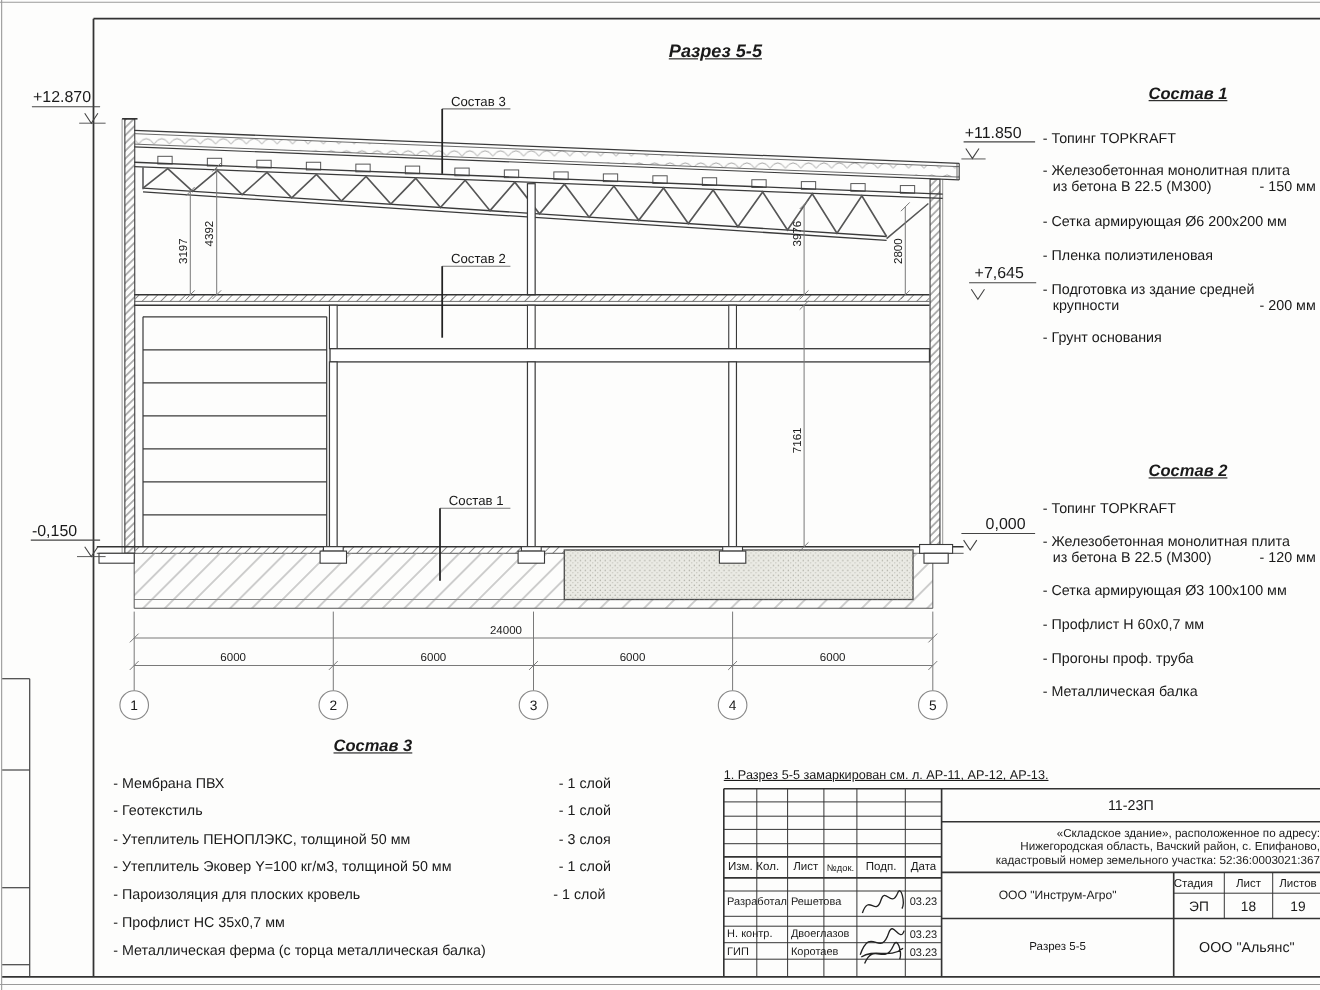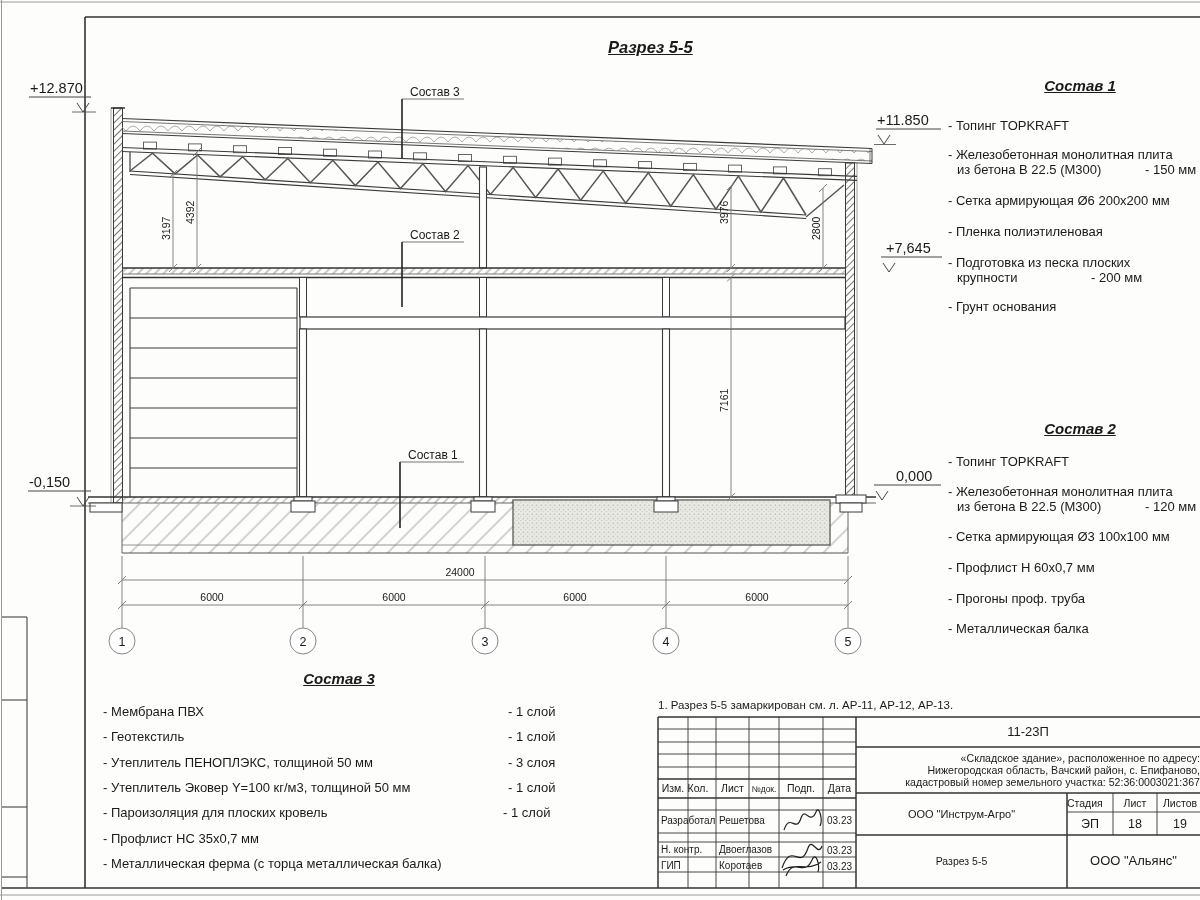--- a/index.html
+++ b/index.html
@@ -5,21 +5,21 @@
   html,body{margin:0;padding:0;background:#fff;}
   #page{position:relative;width:1200px;height:900px;overflow:hidden;background:#fdfdfc;
         font-family:"Liberation Sans", sans-serif;color:#1a1a1a;}
   svg{position:absolute;left:0;top:0;}
   .abs{position:absolute;white-space:nowrap;}
   .sheet-title{font-size:16.5px;font-style:italic;font-weight:bold;text-decoration:underline;}
   .spec-header{font-size:15px;font-style:italic;font-weight:bold;text-decoration:underline;text-align:center;}
   .spec-text{font-size:13px;}
   .spec-text2{font-size:13px;}
   .spec-value{font-size:13px;}
-  .note{font-size:11.5px;}
+  .note{font-size:11.5px;text-decoration:underline;}
   .tb{font-size:10px;}
   .tb-c{text-align:center;}
   .tb-doc{font-size:13px;}
   .tb-addr{font-size:10.6px;line-height:12px;text-align:right;}
   .tb-org{font-size:11px;}
   .tb-hdr{font-size:10.5px;}
   .tb-sm{font-size:8.5px;}
   .tb-big{font-size:12.5px;}
   .tb-comp{font-size:13px;}
   text{fill:#1a1a1a;}
@@ -333,23 +333,23 @@
 <div class="abs sheet-title" style="left:608px;top:38px;">Разрез 5-5</div>
 
 <div>
   <div class="abs spec-header" style="left:1020px;top:77px;width:120px;">Состав 1</div>
   <div class="abs spec-text" style="left:948px;top:118px;">- Топинг TOPKRAFT</div>
   <div class="abs spec-text" style="left:948px;top:147px;">- Железобетонная  монолитная плита</div>
   <div class="abs spec-text2" style="left:957px;top:162px;">из бетона  В 22.5 (М300)</div>
   <div class="abs spec-value" style="left:1145px;top:162px;">- 150 мм</div>
   <div class="abs spec-text" style="left:948px;top:193px;">- Сетка армирующая Ø6 200х200 мм</div>
   <div class="abs spec-text" style="left:948px;top:224px;">- Пленка полиэтиленовая</div>
-  <div class="abs spec-text" style="left:948px;top:255px;">- Подготовка из песка плоских</div>
+  <div class="abs spec-text" style="left:948px;top:255px;">- Подготовка из здание средней</div>
   <div class="abs spec-text2" style="left:957px;top:270px;">крупности</div>
-  <div class="abs spec-value" style="left:1091px;top:270px;">- 200 мм</div>
+  <div class="abs spec-value" style="left:1145px;top:270px;">- 200 мм</div>
   <div class="abs spec-text" style="left:948px;top:299px;">- Грунт основания</div>
 </div>
 
 <div>
   <div class="abs spec-header" style="left:1020px;top:420px;width:120px;">Состав 2</div>
   <div class="abs spec-text" style="left:948px;top:454px;">- Топинг TOPKRAFT</div>
   <div class="abs spec-text" style="left:948px;top:484px;">- Железобетонная  монолитная плита</div>
   <div class="abs spec-text2" style="left:957px;top:499px;">из бетона  В 22.5 (М300)</div>
   <div class="abs spec-value" style="left:1145px;top:499px;">- 120 мм</div>
   <div class="abs spec-text" style="left:948px;top:529px;">- Сетка армирующая Ø3 100х100 мм</div>

